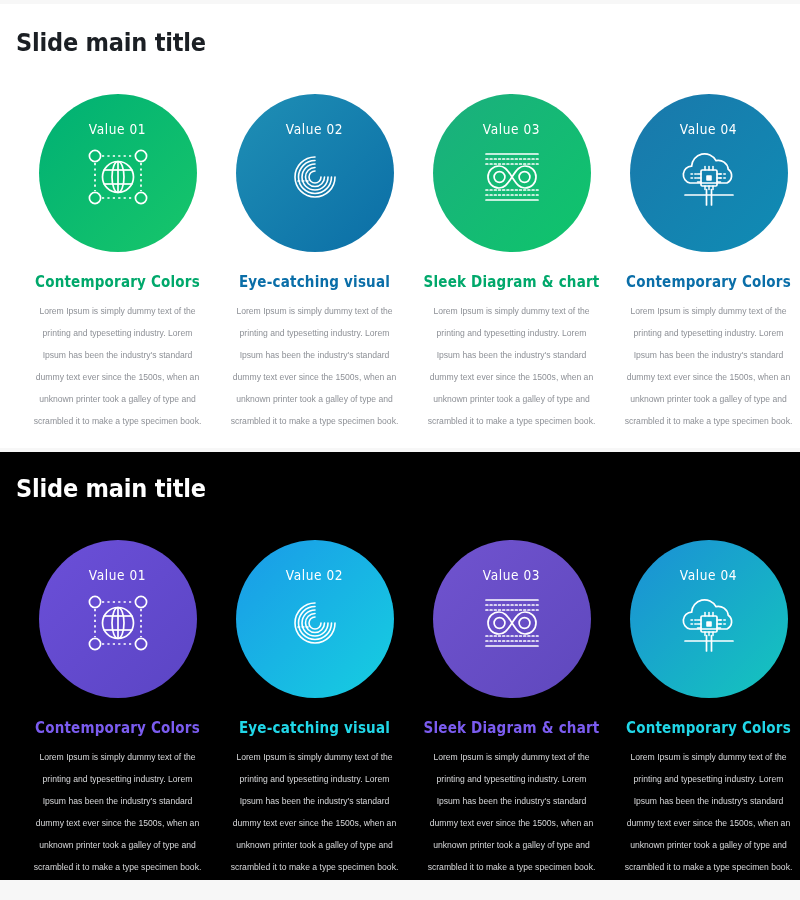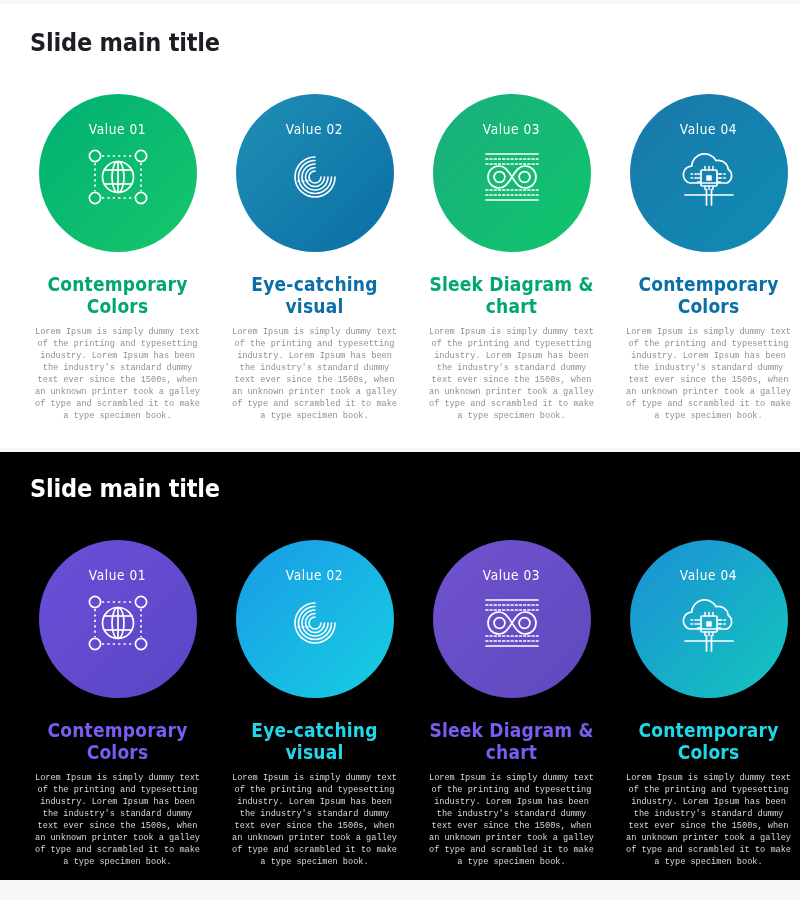--- a/index.html
+++ b/index.html
@@ -10,21 +10,21 @@
     overflow: hidden;
   }
   .page { position: relative; width: 800px; height: 900px; background: #f7f7f7; }
 
   .panel { position: absolute; left: 0; width: 800px; overflow: hidden; }
   .panel-light { top: 4px; height: 444px; background: #ffffff; }
   .panel-dark  { top: 452px; height: 428px; background: #000000; }
 
   .slide-title {
     position: absolute;
-    left: 30px;
+    left: 16px;
     font-size: 25px;
     font-weight: bold;
     letter-spacing: -0.2px;
     font-family: "DejaVu Sans Condensed", "Liberation Sans Narrow", "Liberation Sans", sans-serif;
     text-align: right;
   }
   .panel-light .slide-title { top: 24px; color: #1b1f24; }
   .panel-dark  .slide-title { top: 22px; color: #ffffff; }
 
   .cards {
@@ -49,33 +49,33 @@
     color: #ffffff;
     font-size: 13.5px;
     letter-spacing: 0.6px;
     font-family: "DejaVu Sans Condensed", "Liberation Sans Narrow", "Liberation Sans", sans-serif;
   }
   .icon-wrap { margin-top: 6px; width: 76px; height: 68px; }
   .icon-wrap svg { width: 100%; height: 100%; display: block; }
 
   .card-heading {
     margin-top: 21px;
-    font-size: 19px;
+    font-size: 15px;
     font-weight: bold;
     letter-spacing: 0.2px;
     text-align: center;
     font-family: "DejaVu Sans Condensed", "Liberation Sans Narrow", "Liberation Sans", sans-serif;
   }
   .card-body {
     margin-top: 9px;
     width: 170px;
     font-size: 8.6px;
-    line-height: 12px;
+    line-height: 22px;
     text-align: center;
-    font-family: Liberation Mono, monospace;
+    font-family: Liberation Sans, sans-serif;
   }
   .panel-light .card-body { color: #8d9096; }
   .panel-dark  .card-body { color: #d8d9db; }
 </style>
 </head>
 <body>
 
 <div class="page">
 
   <div class="panel panel-light">

